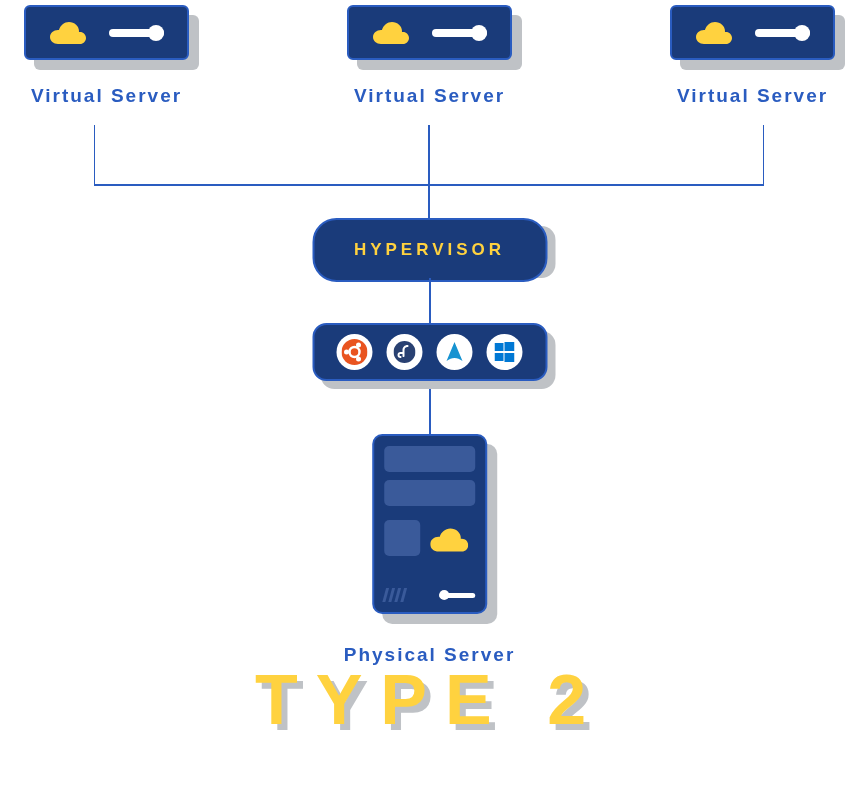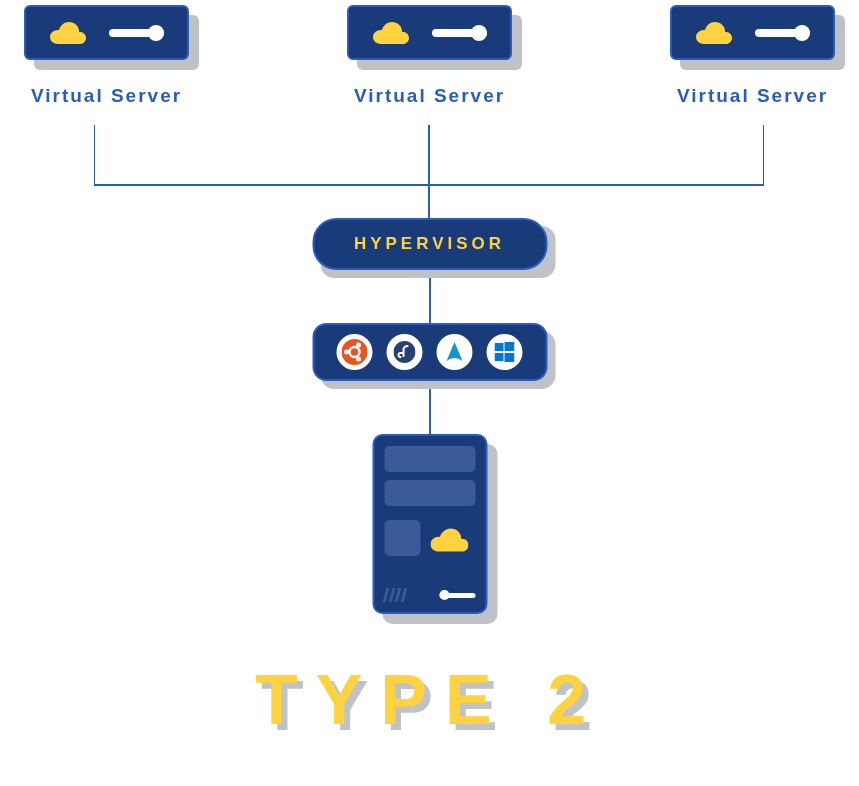--- a/index.html
+++ b/index.html
@@ -102,21 +102,21 @@
       top: 8px;
       left: 8px;
       width: 235px;
       height: 52px;
       background: #bfc2c6;
       border-radius: 14px;
     }
     .pill {
       position: relative;
       width: 235px;
-      height: 52px;
+      height: 64px;
       background: #1a3b7a;
       border: 2px solid #2a5cc0;
       border-radius: 24px;
       display: flex;
       align-items: center;
       justify-content: center;
     }
     .hypervisor-label {
       color: #ffd23f;
       font-size: 17px;
@@ -430,18 +430,19 @@
             <div class="vent"></div>
             <div class="vent"></div>
         </div>
         <div class="tower-switch">
           <div class="tower-switch-track"></div>
             <div class="tower-switch-knob"></div>
         </div>
       </div>
     </div>
   </div>
+  <div class="physical-label">Physical Server</div>
 </div>
 
 <div class="type-title-wrap">
   <div class="type-shadow">TYPE 2</div>
   <div class="type-title">TYPE 2</div>
 </div>
 
 </body></html>

